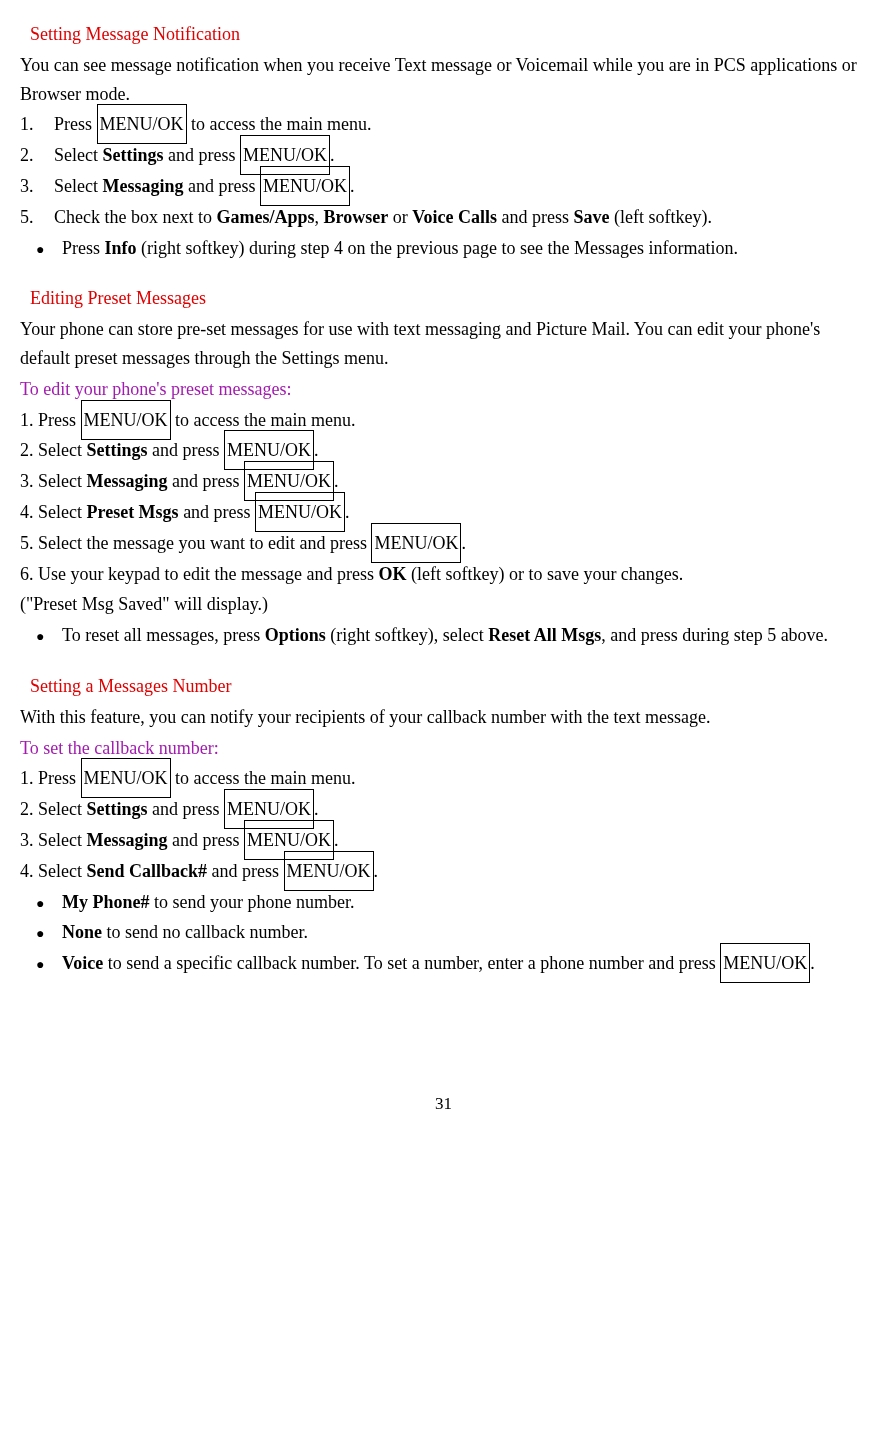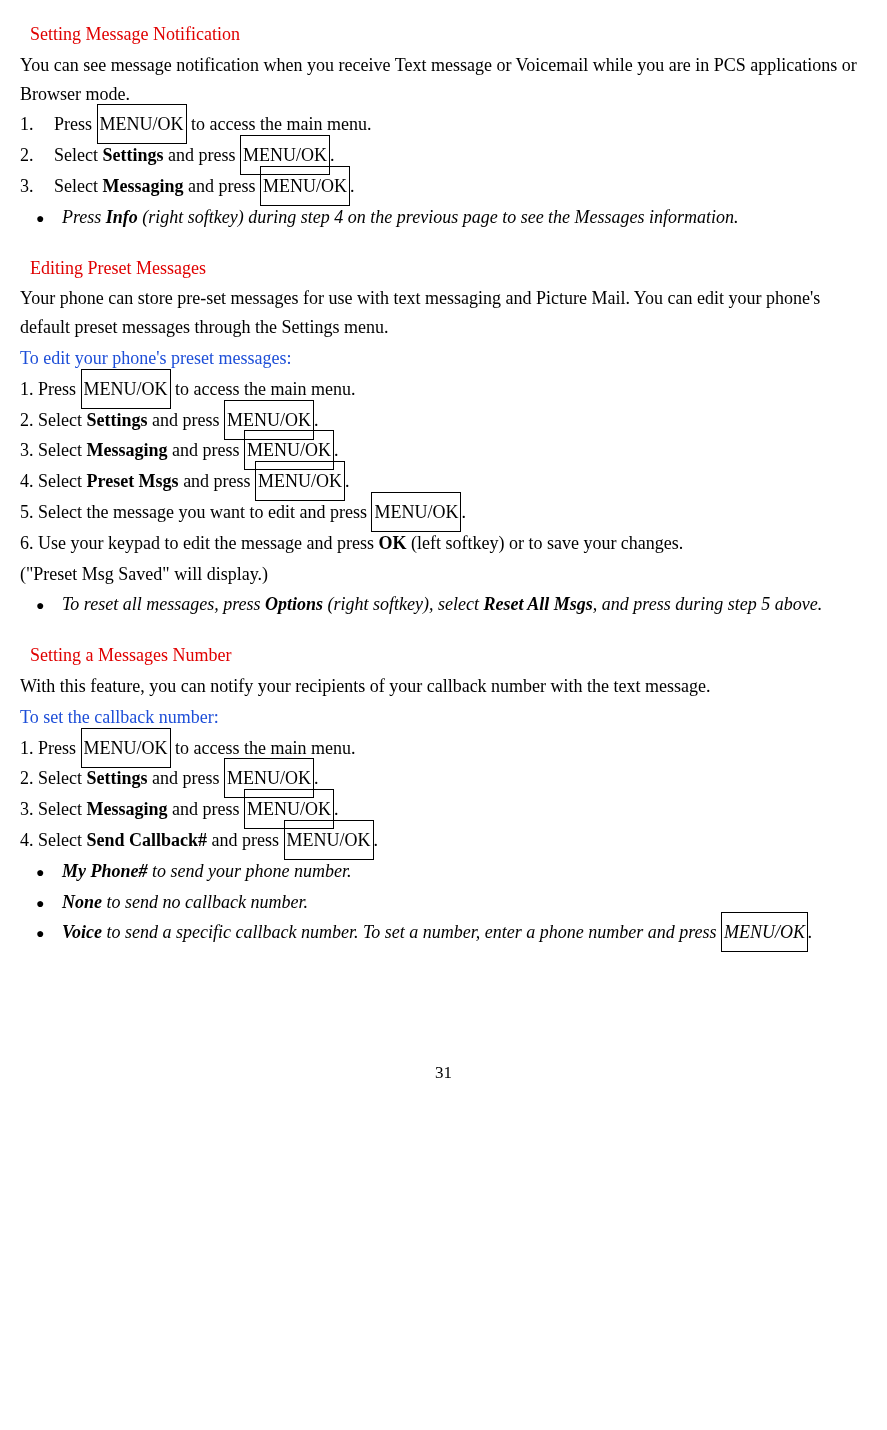--- a/index.html
+++ b/index.html
@@ -11,21 +11,21 @@
       padding: 20px 20px 20px 20px;
       width: 847px;
     }
     h2.red-heading {
       color: #e00000;
       font-weight: normal;
       font-size: 18px;
       margin: 0 0 2px 10px;
     }
     .gray-text {
-      color: #1d4ed8;
+      color: #a21caf;
     }
     .boxed {
       border: 1px solid #000;
       padding: 9px 2px;
     }
     .bold {
       font-weight: bold;
     }
     p {
       margin: 0 0 2px 0;
@@ -50,21 +50,20 @@
       padding: 0;
       margin: 0;
     }
     ol.plain li {
       margin: 0 0 2px 0;
     }
     ul.bullet {
       list-style: none;
       padding: 0;
       margin: 0;
-      font-style: italic;
     }
     ul.bullet li {
       padding-left: 42px;
       text-indent: -26px;
       margin: 0 0 2px 0;
       text-align: justify;
     }
     ul.bullet li::before {
       content: "\25CF";
       font-size: 14px;
@@ -86,20 +85,21 @@
   </style>
 </head>
 <body>
 
 <h2 class="red-heading">Setting Message Notification</h2>
 <p>You can see message notification when you receive Text message or Voicemail while you are in PCS applications or Browser mode.</p>
 <ol class="numbered">
   <li><span class="num">1.</span><span>Press </span><span class="boxed">MENU/OK</span><span> to access the main menu.</span></li>
   <li><span class="num">2.</span><span>Select </span><span class="bold">Settings</span><span> and press </span><span class="boxed">MENU/OK</span><span>.</span></li>
   <li><span class="num">3.</span><span>Select </span><span class="bold">Messaging</span><span> and press </span><span class="boxed">MENU/OK</span><span>.</span></li>
+  <li><span class="num">5.</span><span>Check the box next to </span><span class="bold">Games/Apps</span><span>, </span><span class="bold">Browser</span><span> or </span><span class="bold">Voice Calls</span><span> and press </span><span class="bold">Save</span><span> (left softkey).</span></li>
 </ol>
 <ul class="bullet">
   <li class="justify"><span>Press </span><span class="bold">Info</span><span> (right softkey) during step 4 on the previous page to see the Messages information.</span></li>
 </ul>
 
 <div class="section-gap"></div>
 
 <h2 class="red-heading">Editing Preset Messages</h2>
 <p>Your phone can store pre-set messages for use with text messaging and Picture Mail. You can edit your phone's default preset messages through the Settings menu.</p>
 <p class="gray-text">To edit your phone's preset messages:</p>

